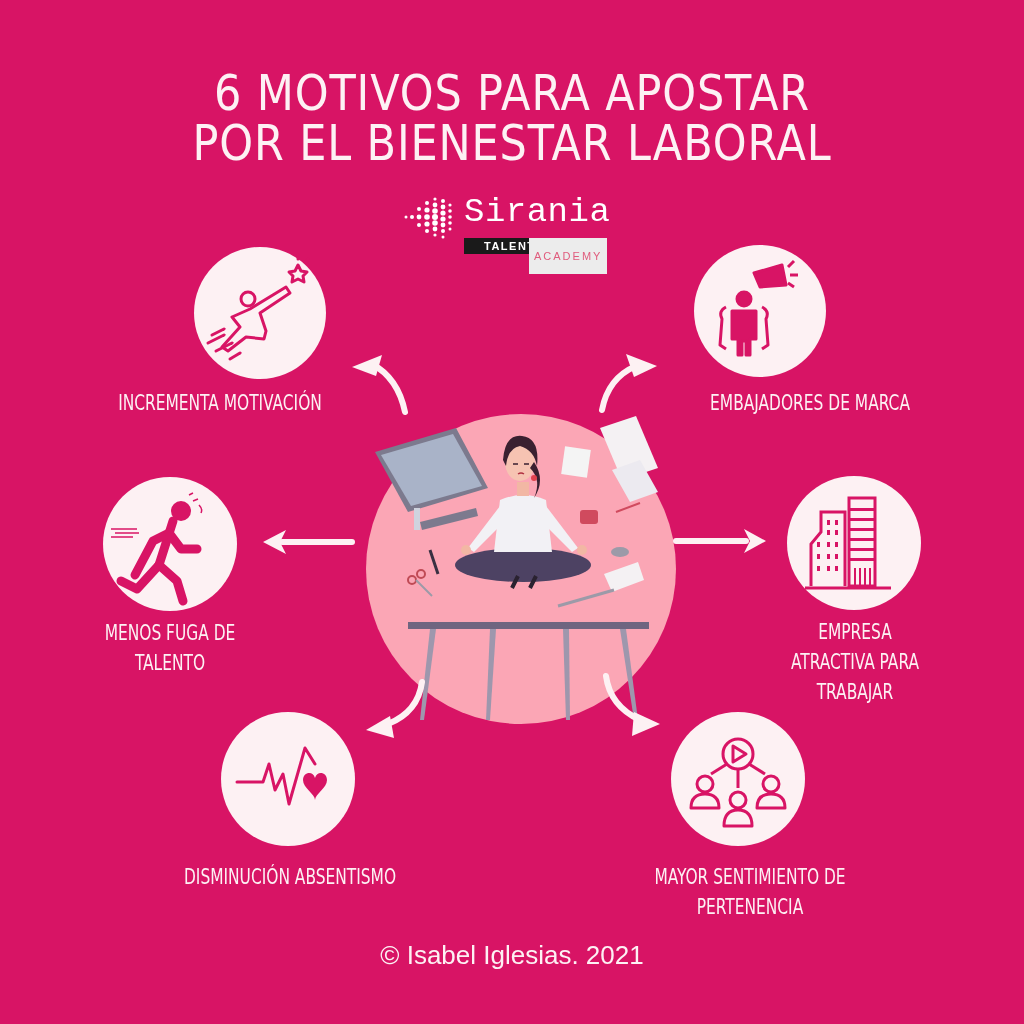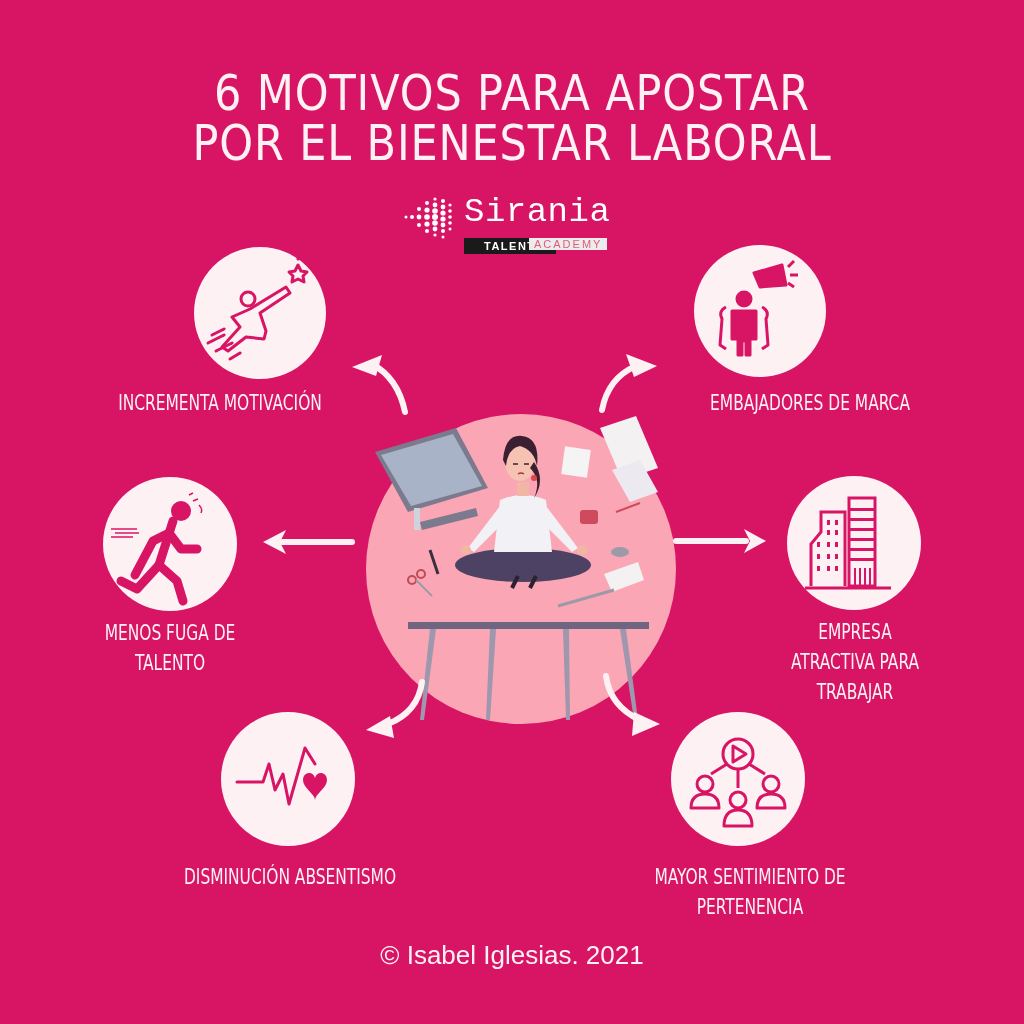--- a/index.html
+++ b/index.html
@@ -3,21 +3,21 @@
 <meta charset="utf-8">
 <style>
   html,body{margin:0;padding:0;}
   body{width:1024px;height:1024px;background:#d81465;position:relative;overflow:hidden;font-family:"Liberation Sans",sans-serif;}
   .title{position:absolute;left:0;width:1024px;text-align:center;color:#fdf1f4;font-family:"DejaVu Sans",sans-serif;font-weight:normal;font-size:50px;line-height:50px;transform:scaleX(0.86);letter-spacing:1px;}
   .t1{top:68px;}
   .t2{top:118px;}
   .logo{position:absolute;left:400px;top:193px;width:230px;height:70px;}
   .logo-word{position:absolute;left:64px;top:0px;color:#fff;font-size:34px;font-family:Liberation Mono, monospace;font-weight:normal;letter-spacing:0.5px;}
   .logo-talent{position:absolute;left:64px;top:45px;background:#1a1a1a;color:#fff;font-size:11px;font-weight:bold;letter-spacing:1.5px;padding:2px 20px;height:12px;line-height:12px;}
-  .logo-academy{position:absolute;left:129px;top:45px;background:#ececec;color:#e05c7d;font-size:11px;letter-spacing:2px;padding:0 5px;height:12px;line-height:12px;}
+  .logo-academy{position:absolute;left:129px;top:45px;background:#ececec;color:#e05c7d;font-size:11px;letter-spacing:2px;padding:12px 5px;height:12px;line-height:12px;}
   .circle{position:absolute;border-radius:50%;background:#fdf1f3;}
   .label{position:absolute;color:#fdf1f4;font-family:"DejaVu Sans Condensed","DejaVu Sans",sans-serif;font-size:22px;line-height:30px;text-align:center;transform:scaleX(0.78);transform-origin:center;white-space:nowrap;}
   .center-bg{position:absolute;left:366px;top:414px;width:310px;height:310px;border-radius:50%;background:#fba6b5;}
   .footer{position:absolute;left:0;width:1024px;top:940px;text-align:center;color:#fdf1f4;font-family:Liberation Sans, sans-serif;font-size:26px;}
   svg{position:absolute;overflow:visible;}
 </style>
 </head>
 <body>
 
 <div class="title t1">6 MOTIVOS PARA APOSTAR</div>

